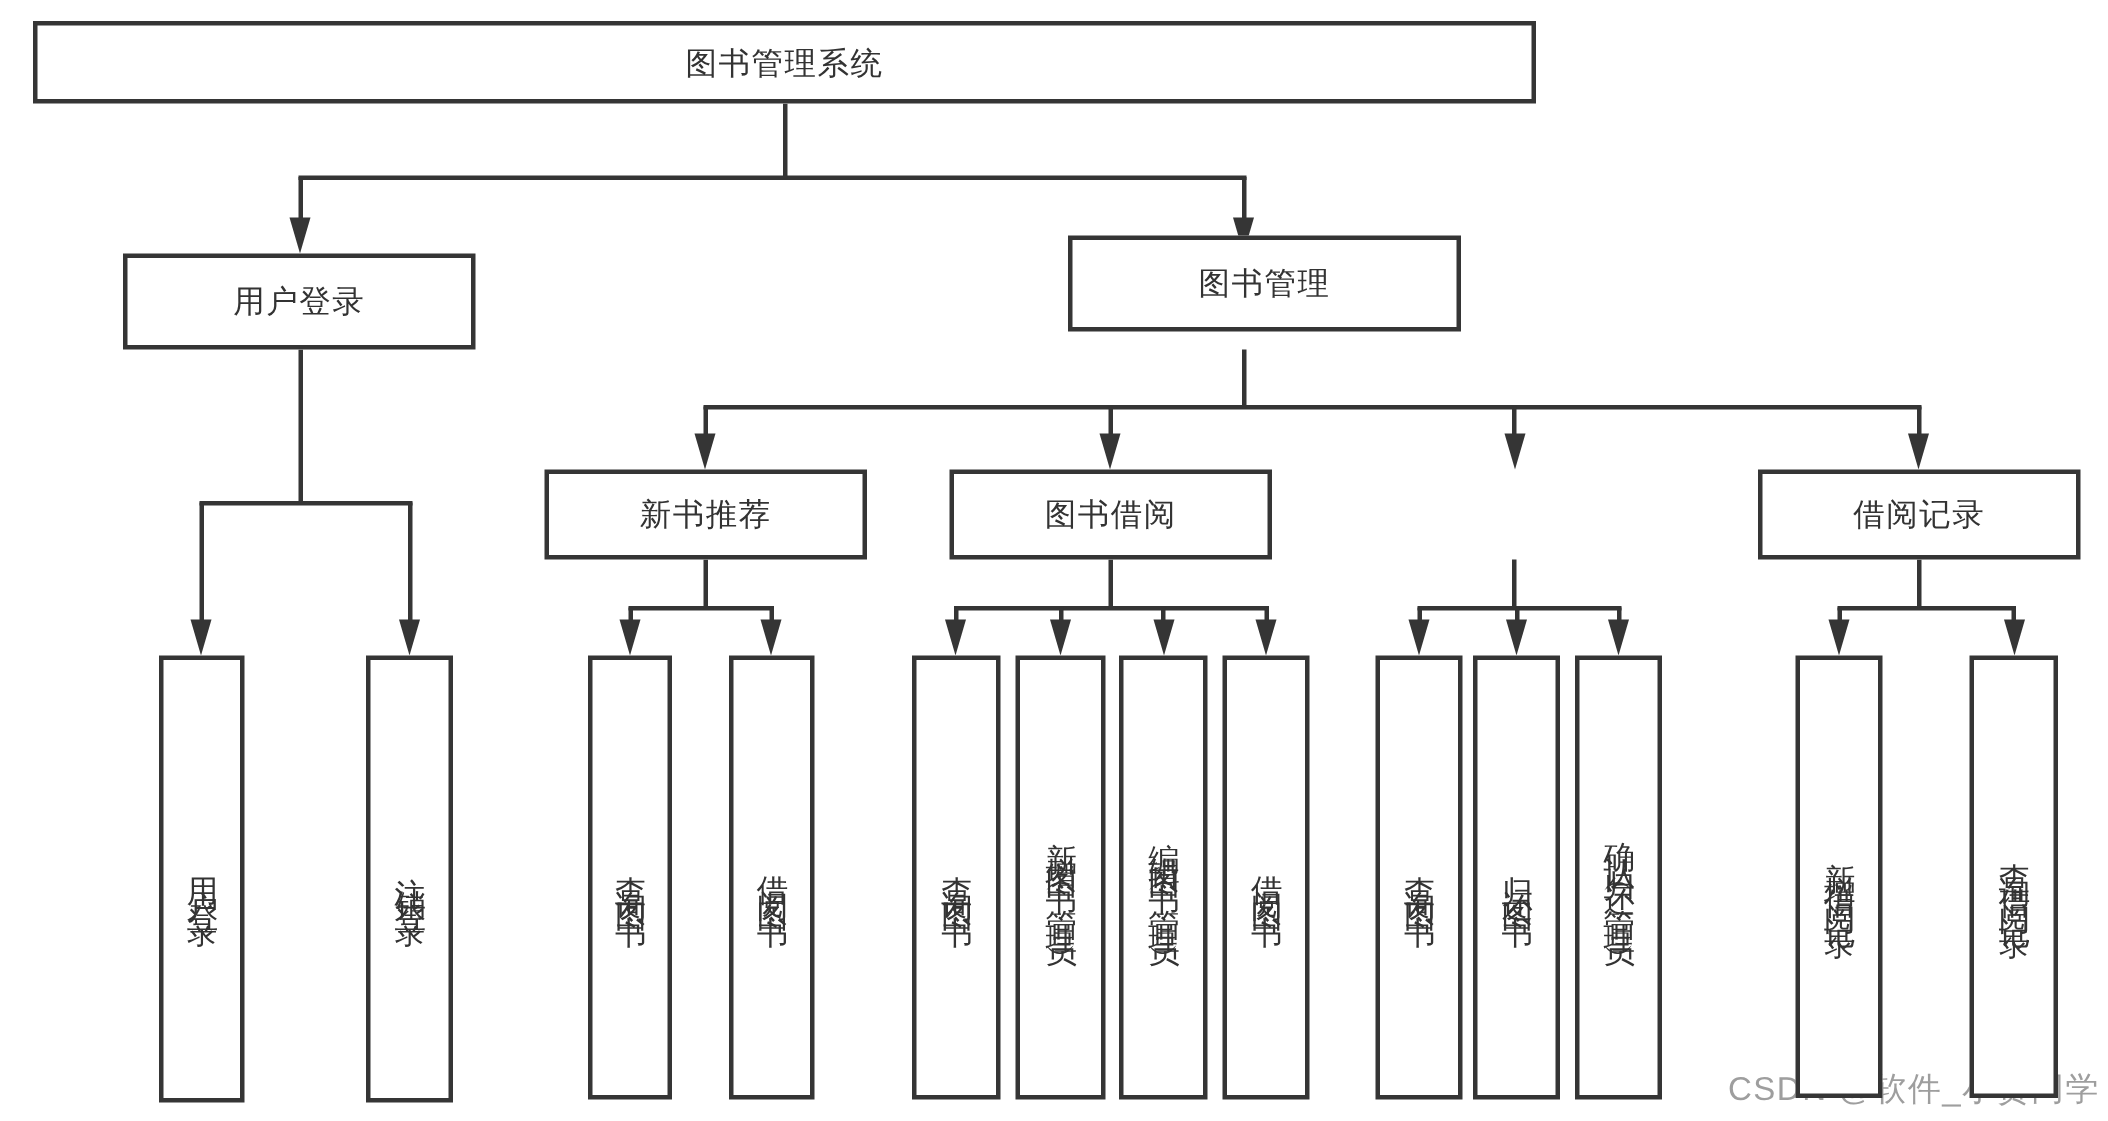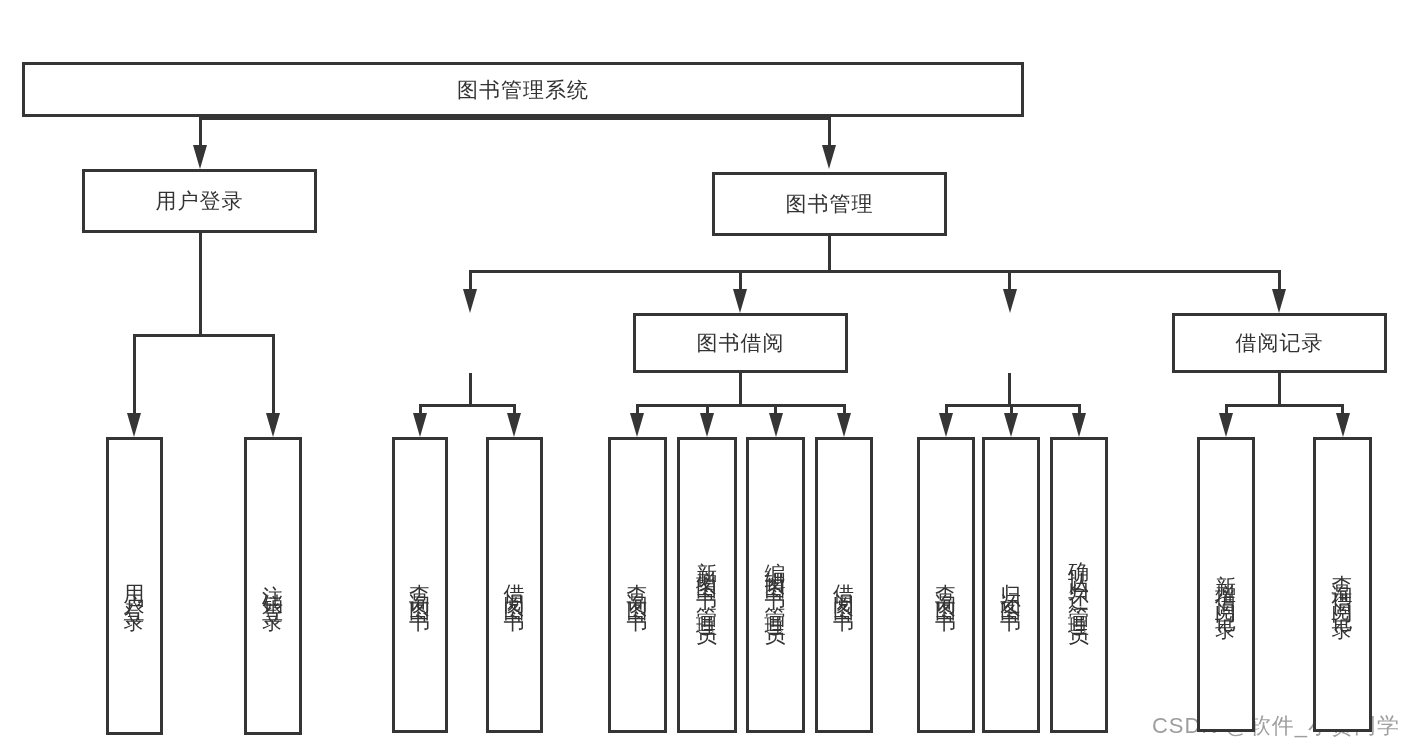--- a/index.html
+++ b/index.html
@@ -110,34 +110,37 @@
     <div class="aline" style="left: 944.5px; top: 405px; height: 16px;"></div>
     <div class="arrowhead" style="left: 939px; top: 413px;"></div>
     <div class="aline" style="left: 1009.5px; top: 405px; height: 16px;"></div>
     <div class="arrowhead" style="left: 1004px; top: 413px;"></div>
     <div class="aline" style="left: 1077.5px; top: 405px; height: 16px;"></div>
     <div class="arrowhead" style="left: 1072px; top: 413px;"></div>
     <div class="aline" style="left: 1224.5px; top: 405px; height: 16px;"></div>
     <div class="arrowhead" style="left: 1219px; top: 413px;"></div>
     <div class="aline" style="left: 1341px; top: 405px; height: 16px;"></div>
     <div class="arrowhead" style="left: 1335.5px; top: 413px;"></div>
-    <div class="node hnode" style="left: 22px; top: 14px; width: 1002px; height: 55px; margin-top: 48px;">
+    <div class="node hnode" style="left: 22px; top: 14px; width: 1002px; height: 55px;">
       <span class="label">图书管理系统</span>
     </div>
     <div class="node hnode" style="left: 82px; top: 169px; width: 235px; height: 64px;">
       <span class="label">用户登录</span>
     </div>
     <div class="node vnode" style="left: 106px; top: 437px; width: 57px; height: 298px;">
       <span class="label">用户登录</span>
     </div>
     <div class="node vnode" style="left: 244px; top: 437px; width: 58px; height: 298px;">
       <span class="label">注销登录</span>
     </div>
-    <div class="node hnode" style="left: 712px; top: 172px; width: 235px; height: 64px;">
+    <div class="node hnode" style="left: 712px; top: 157px; width: 262px; height: 64px;">
       <span class="label">图书管理</span>
+    </div>
+    <div class="node hnode" style="left: 363px; top: 313px; width: 215px; height: 60px;">
+      <span class="label">新书推荐</span>
     </div>
     <div class="node vnode" style="left: 392px; top: 437px; width: 56px; height: 296px;">
       <span class="label">查询图书</span>
     </div>
     <div class="node vnode" style="left: 486px; top: 437px; width: 57px; height: 296px;">
       <span class="label">借阅图书</span>
     </div>
     <div class="node hnode" style="left: 633px; top: 313px; width: 215px; height: 60px;">
       <span class="label">图书借阅</span>
     </div>

